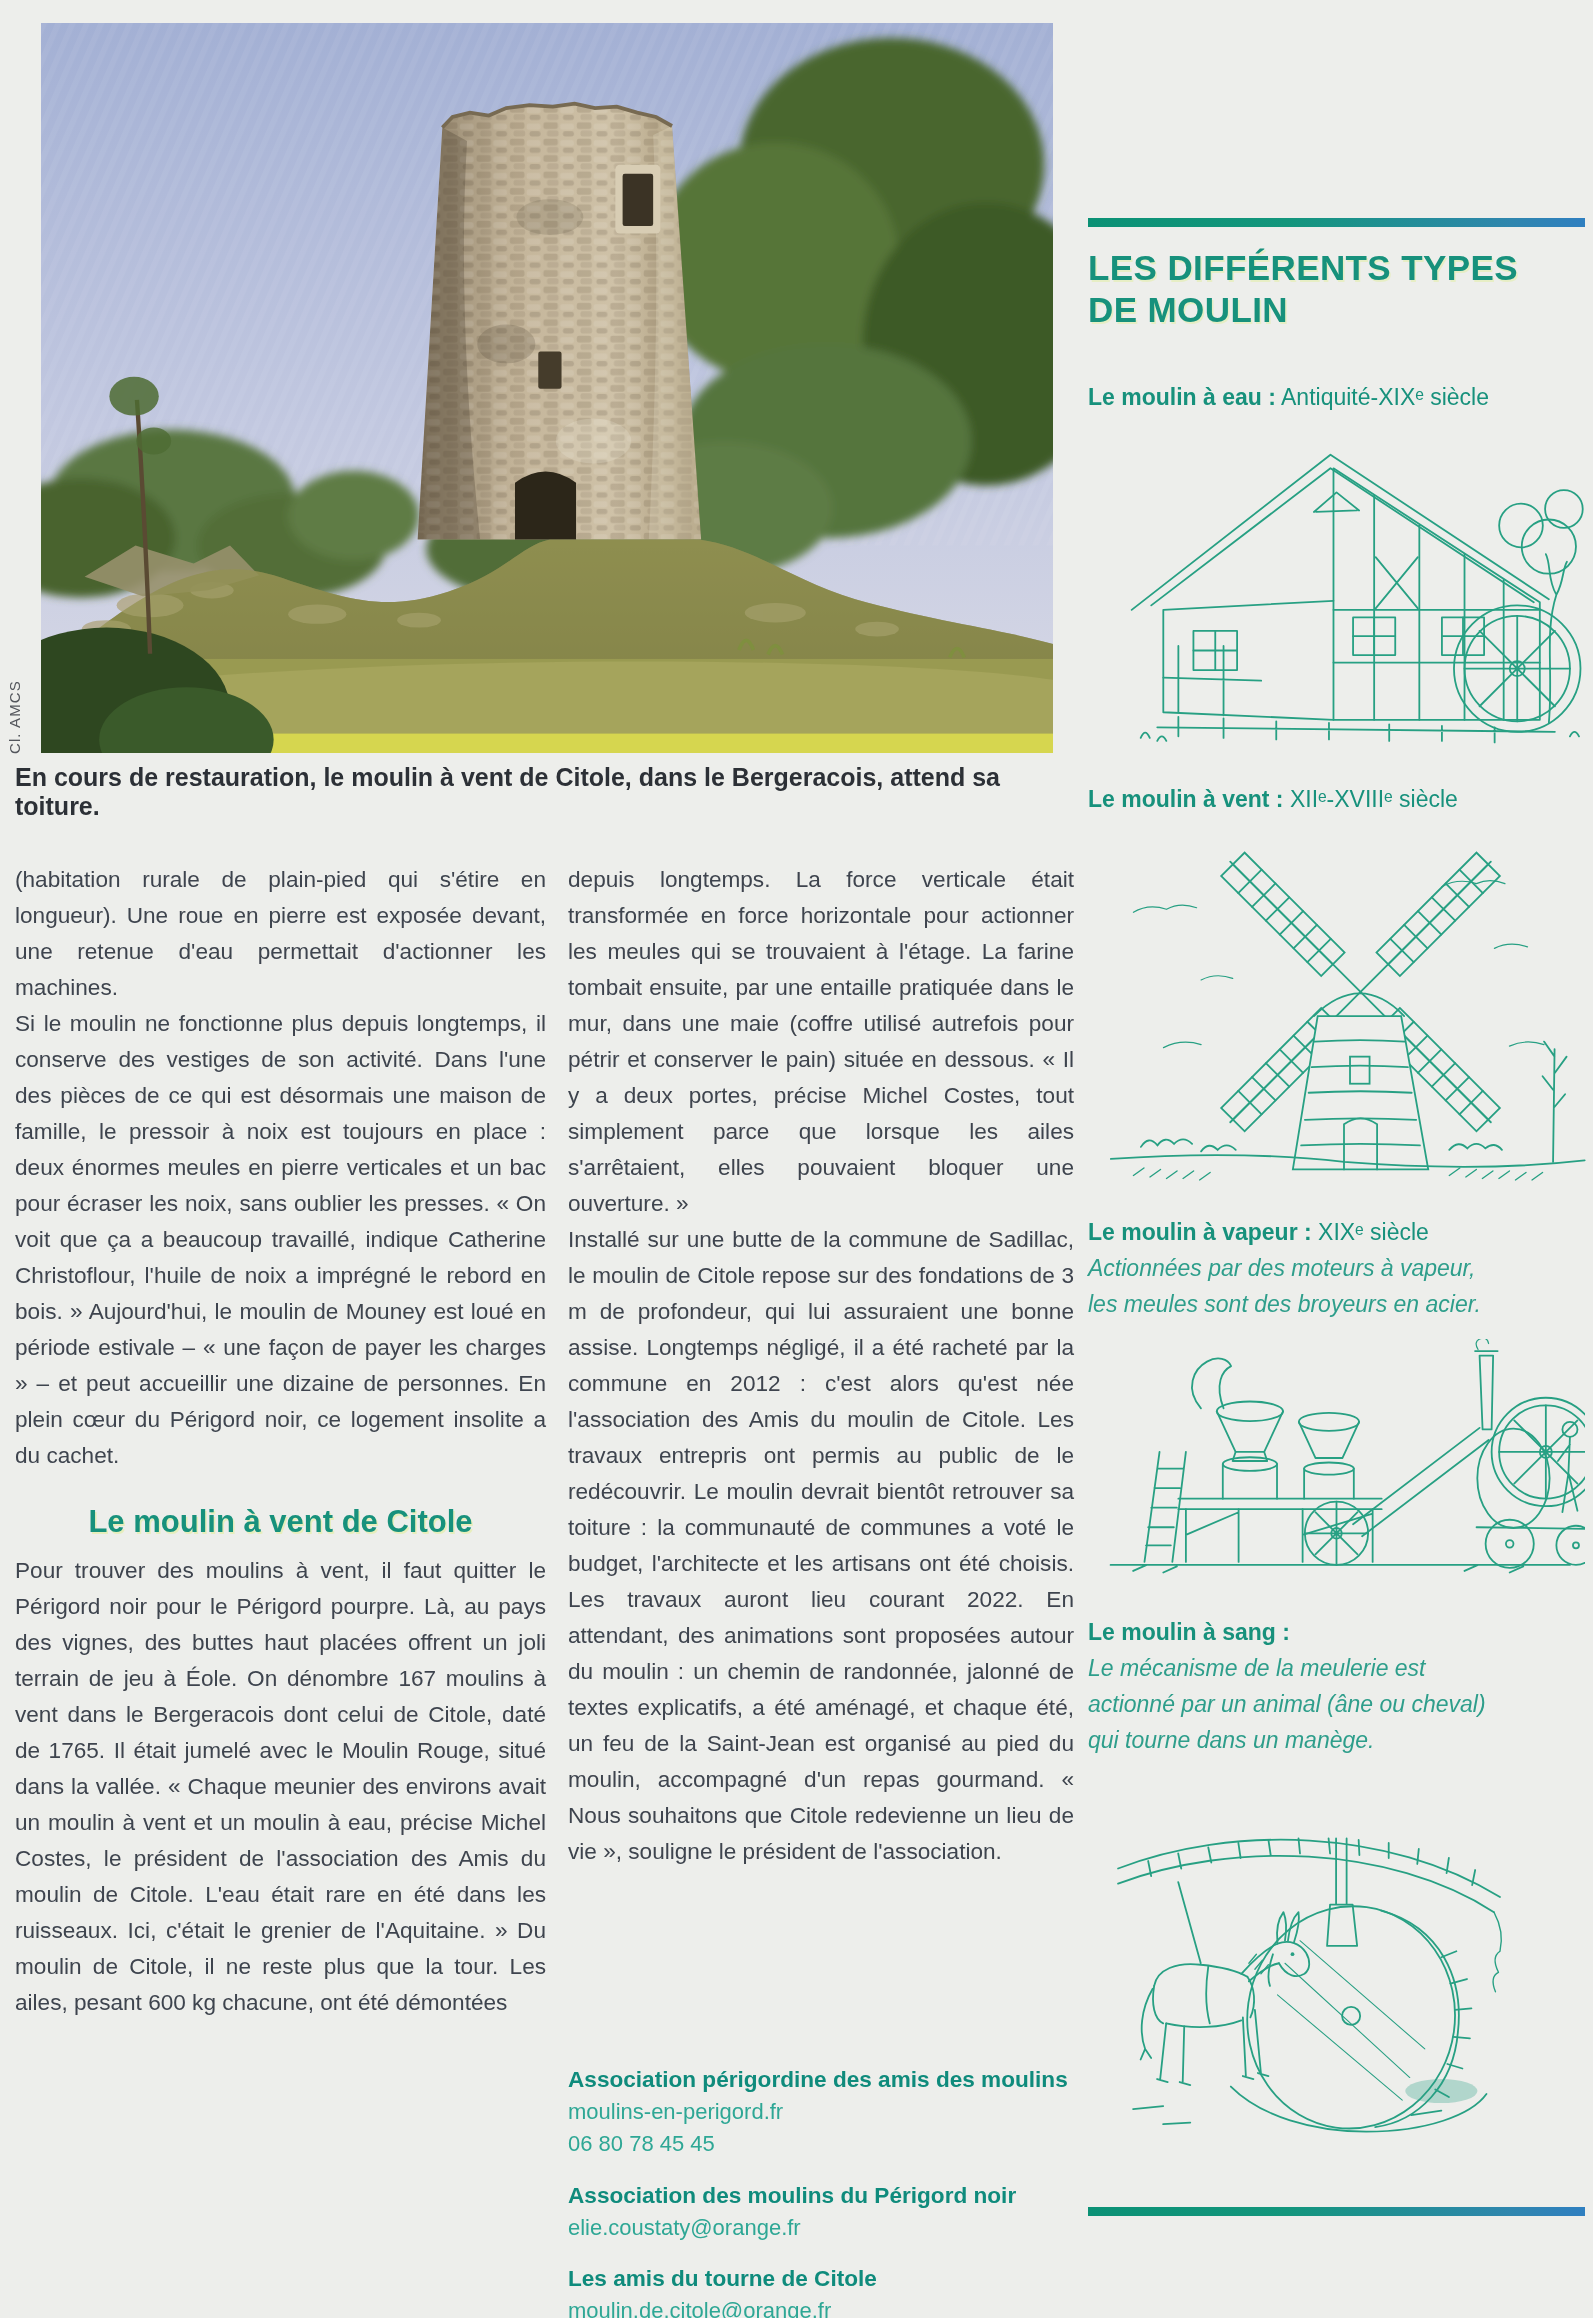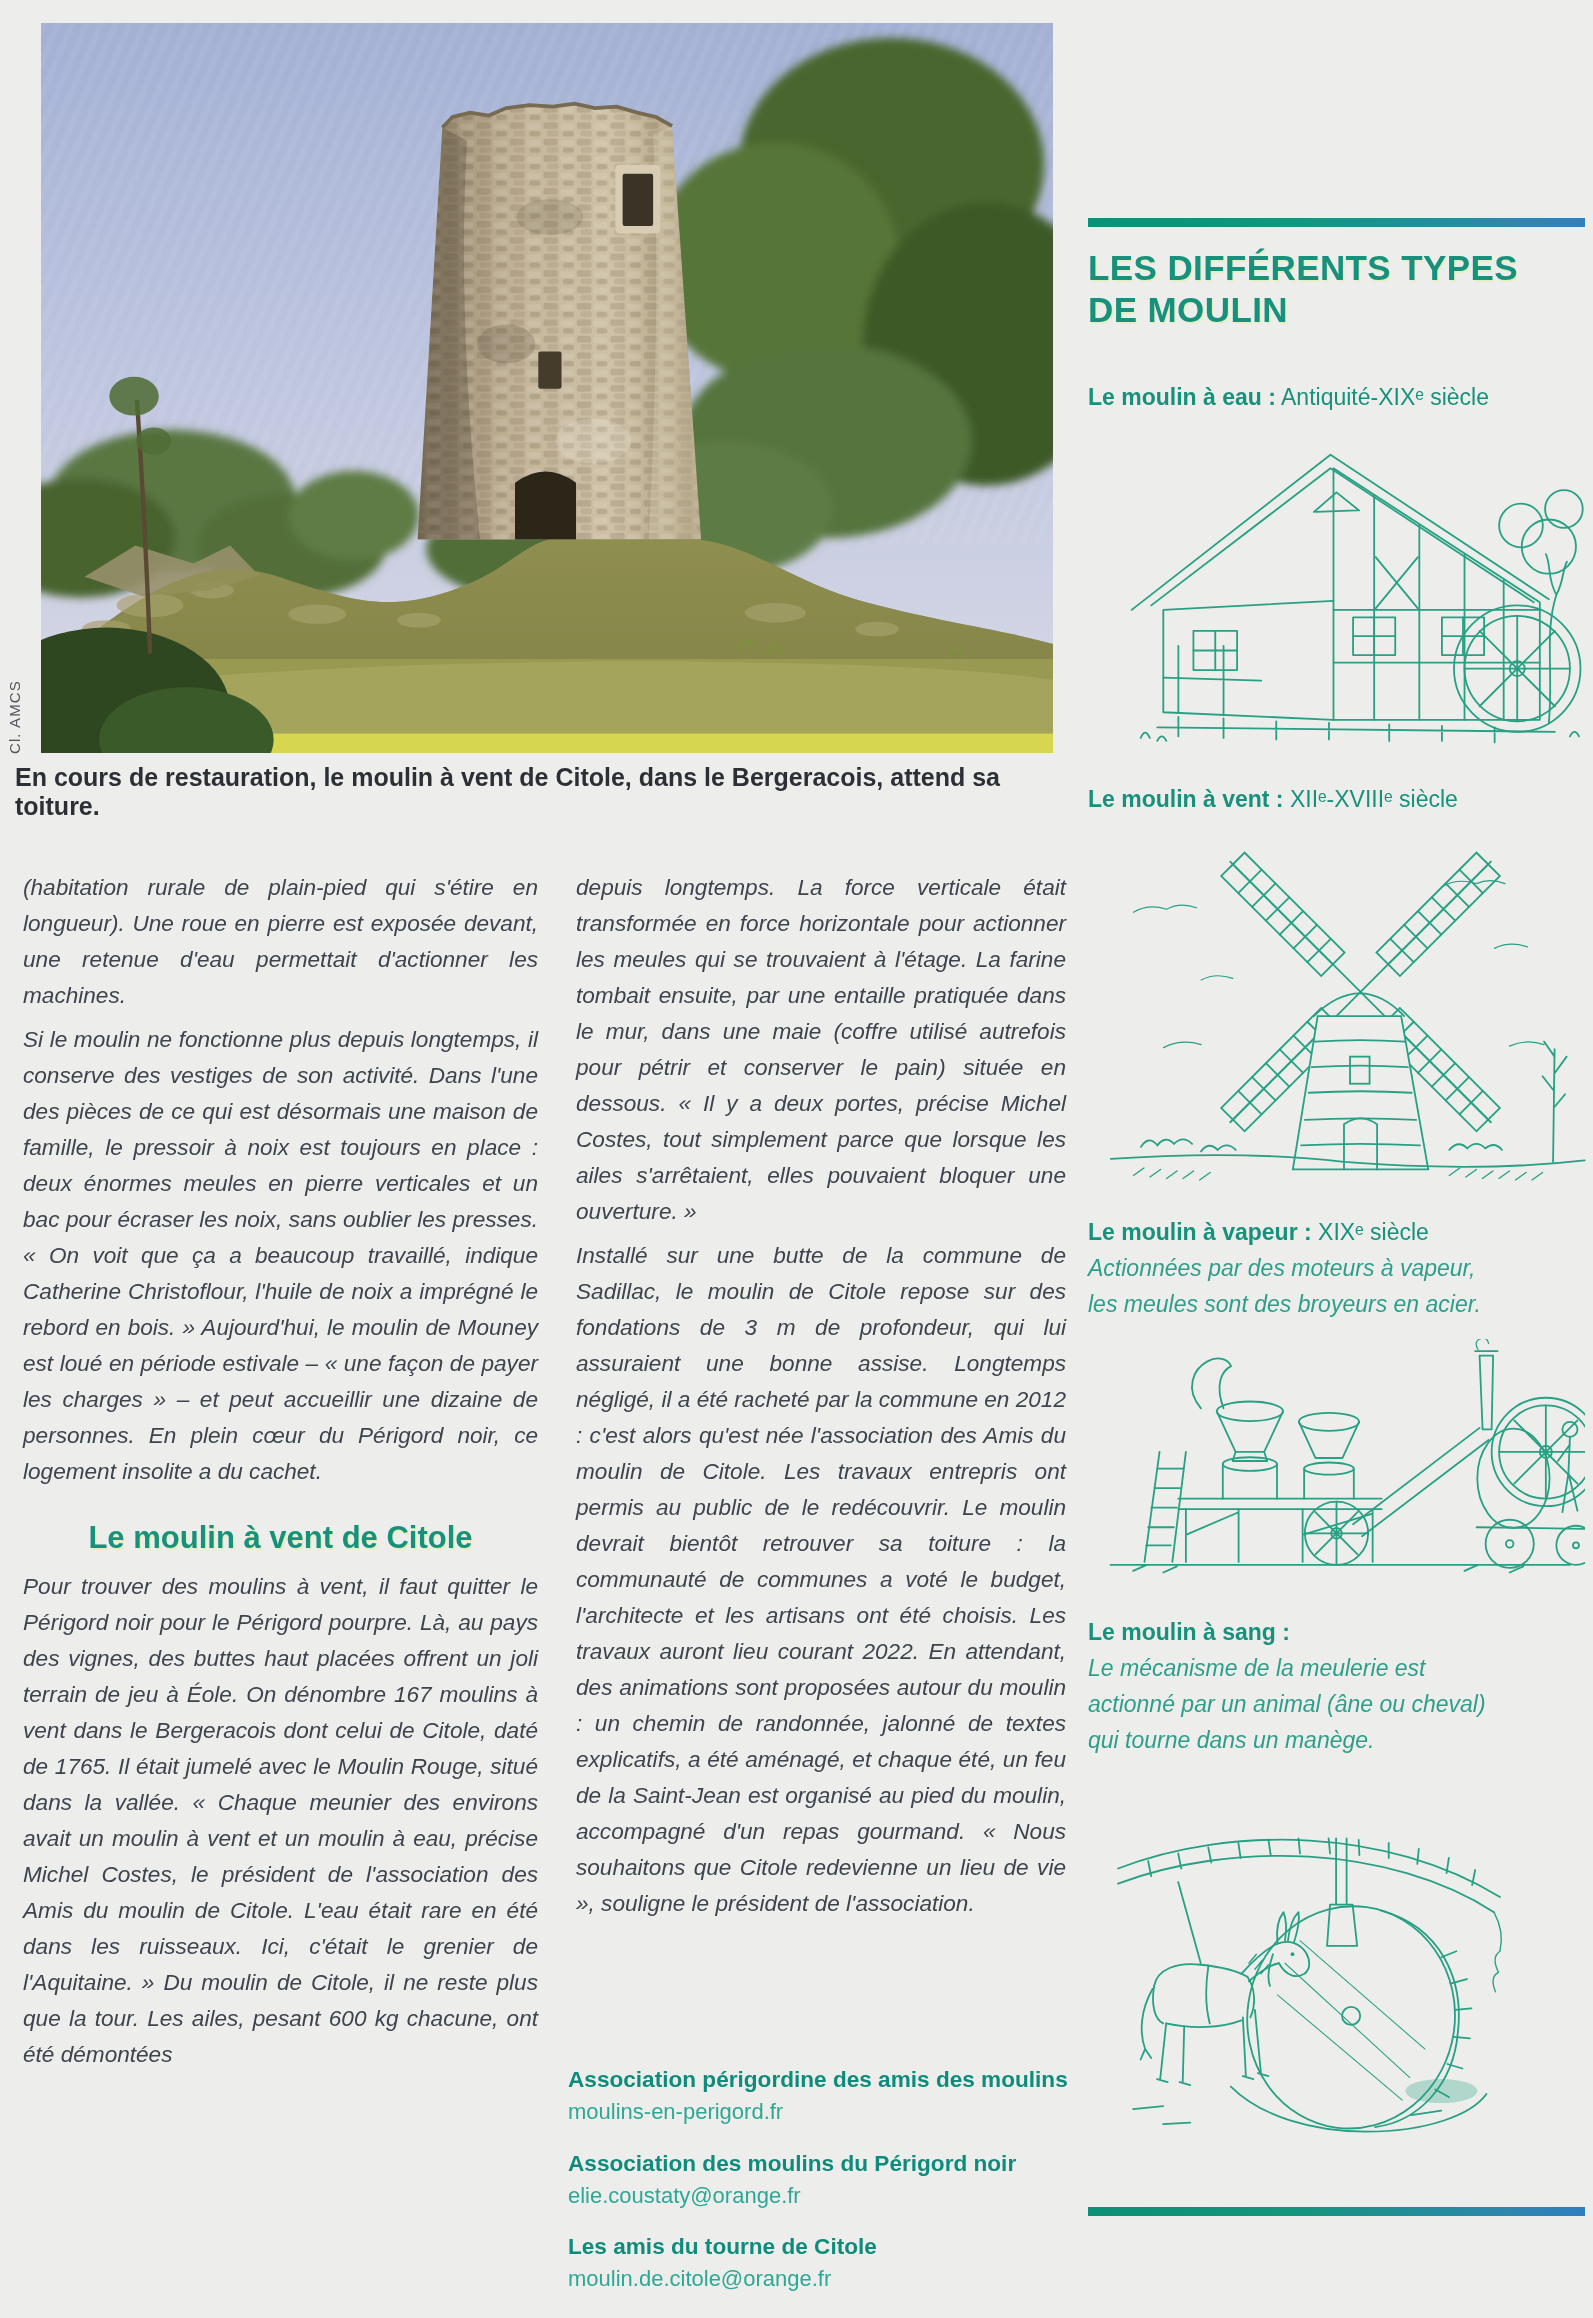--- a/index.html
+++ b/index.html
@@ -12,21 +12,21 @@
   .credit{position:absolute;left:6px;top:754px;transform-origin:0 0;transform:rotate(-90deg);
           font-size:15px;color:#53565c;letter-spacing:1.1px;white-space:nowrap;}
   .caption{position:absolute;left:15px;top:763px;width:1046px;font-weight:bold;
            font-size:25px;color:#2c3036;}
 
   
   .col{position:absolute;top:862px;font-size:22.6px;line-height:36px;color:#3e444e;
        text-align:justify;}
   #colLeft{left:15px;width:531px;}
   #colMid{left:568px;width:506px;}
-  .col p{margin:8px;font-style:italic;}
+  .col p{margin:0;}
   .article-heading{font-family:Liberation Sans, sans-serif;font-weight:bold;color:#17917c;
         font-size:31px;line-height:35px;margin:30px 0 13.5px 0;text-align:center;
         text-shadow:1.5px 1.5px 0 rgba(225,238,150,0.55);}
 
   
   #contacts{position:absolute;left:568px;top:2064px;width:506px;}
   .contact{margin-bottom:19.6px;}
   .cname{font-weight:bold;color:#0f8b7c;font-size:22.6px;line-height:32px;}
   .cline{color:#2ea795;font-size:22px;line-height:32px;}
 
@@ -155,20 +155,21 @@
 
   <div class="col" id="colMid">
     <p>depuis longtemps. La force verticale était transformée en force horizontale pour actionner les meules qui se trouvaient à l'étage. La farine tombait ensuite, par une entaille pratiquée dans le mur, dans une maie (coffre utilisé autrefois pour pétrir et conserver le pain) située en dessous. « Il y a deux portes, précise Michel Costes, tout simplement parce que lorsque les ailes s'arrêtaient, elles pouvaient bloquer une ouverture. »</p>
     <p>Installé sur une butte de la commune de Sadillac, le moulin de Citole repose sur des fondations de 3 m de profondeur, qui lui assuraient une bonne assise. Longtemps négligé, il a été racheté par la commune en 2012 : c'est alors qu'est née l'association des Amis du moulin de Citole. Les travaux entrepris ont permis au public de le redécouvrir. Le moulin devrait bientôt retrouver sa toiture : la communauté de communes a voté le budget, l'architecte et les artisans ont été choisis. Les travaux auront lieu courant 2022. En attendant, des animations sont proposées autour du moulin : un chemin de randonnée, jalonné de textes explicatifs, a été aménagé, et chaque été, un feu de la Saint-Jean est organisé au pied du moulin, accompagné d'un repas gourmand. « Nous souhaitons que Citole redevienne un lieu de vie », souligne le président de l'association.</p>
   </div>
 
   <div id="contacts">
     <div class="contact">
       <div class="cname">Association périgordine des amis des moulins</div>
       <div class="cline">moulins-en-perigord.fr</div>
+      <div class="cline">06 80 78 45 45</div>
     </div>
     <div class="contact">
       <div class="cname">Association des moulins du Périgord noir</div>
       <div class="cline">elie.coustaty@orange.fr</div>
     </div>
     <div class="contact">
       <div class="cname">Les amis du tourne de Citole</div>
       <div class="cline">moulin.de.citole@orange.fr</div>
     </div>
   </div>

